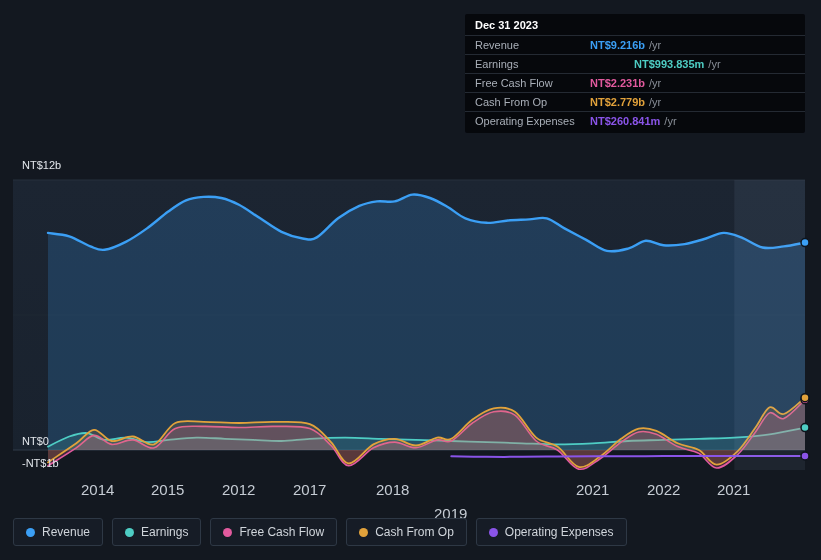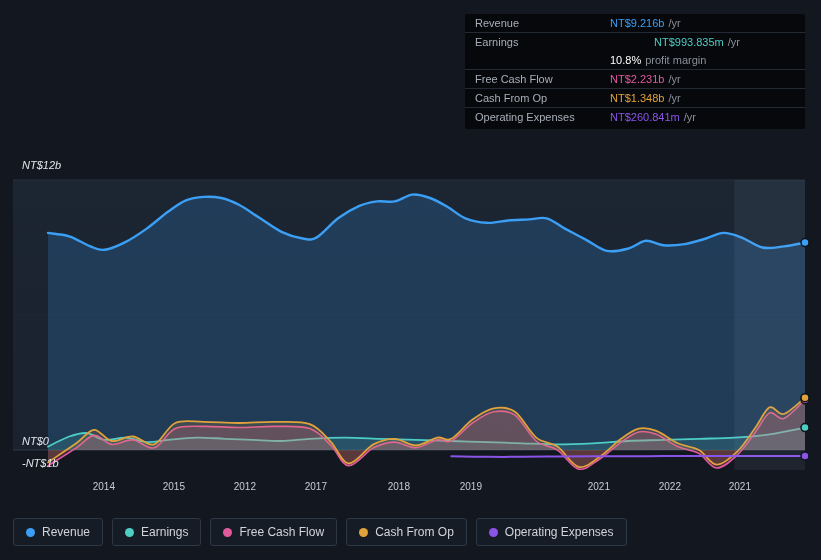--- a/index.html
+++ b/index.html
@@ -8,39 +8,39 @@
     background:#131820;
     font-family:"Liberation Sans",sans-serif;
     position:relative;overflow:hidden;
   }
   .page{position:absolute;inset:0;width:821px;height:560px;}
   .plot-bg{
     position:absolute;left:13px;top:180px;width:792px;height:270px;
     background:linear-gradient(180deg,#1c2532 0%,#19222e 100%);
   }
   #chart-svg{position:absolute;left:0;top:0;z-index:2;}
-  .ylab{position:absolute;left:22px;font-size:11px;color:#e3e7ec;z-index:3;font-style:italic;}
+  .ylab{position:absolute;left:22px;font-size:11px;color:#e3e7ec;z-index:3;}
   .ylab-top{top:159px;}
   .ylab-zero{top:435px;}
   .ylab-neg{top:457px;text-align:right;}
   .x-axis{position:absolute;top:481px;left:0;width:821px;height:14px;z-index:3;}
-  .x-tick{position:absolute;top:0;width:34px;text-align:right;font-size:10px;color:#c6ccd4;}
+  .x-tick{position:absolute;top:0;width:34px;text-align:left;font-size:15px;color:#c6ccd4;}
   
   .tooltip{
     position:absolute;left:465px;top:14px;width:340px;z-index:6;
     background:#06080c;border-radius:2px;padding-bottom:3px;
   }
   .tt-header{
     padding:5px 10px 4px 10px;font-size:11px;font-weight:bold;color:#ffffff;
     border-bottom:1px solid #242a33;
   }
   .tt-row{display:flex;align-items:center;height:18px;padding:0 10px;font-size:11px;}
   .tt-row.sep{border-top:1px solid #242a33;}
   .tt-label{flex:0 0 115px;color:#a9afb8;}
-  .tt-val{font-weight:normal;margin-left:20px;}
+  .tt-val{font-weight:bold;}
   .tt-suffix{color:#8a9099;margin-left:4px;}
   
   .legend{position:absolute;left:13px;top:518px;display:flex;gap:9px;z-index:5;}
   .legend-item{
     display:flex;align-items:center;gap:7px;
     padding:6px 12px;border:1px solid #2e3845;border-radius:3px;
     background:#161c26;font-size:12px;color:#d0d5db;cursor:pointer;white-space:nowrap;
   }
   .legend-dot{width:9px;height:9px;border-radius:50%;background:#888;}
 </style>
@@ -75,56 +75,52 @@
   <span class="ylab ylab-top">NT$12b</span>
   <span class="ylab ylab-zero">NT$0</span>
   <span class="ylab ylab-neg">-NT$1b</span>
 
   <div class="x-axis">
     <span class="x-tick" style="left: 81px;">2014</span>
     <span class="x-tick" style="left: 151px;">2015</span>
     <span class="x-tick" style="left: 222px;">2012</span>
     <span class="x-tick" style="left: 293px;">2017</span>
     <span class="x-tick" style="left: 364px; margin-left: 12px;">2018</span>
-    <span class="x-tick" style="left: 448px;">2019</span>
+    <span class="x-tick" style="left: 434px; margin-top: 24px;">2019</span>
     <span class="x-tick" style="left: 505px; margin-top: 44px;">2020</span>
     <span class="x-tick" style="left: 576px;">2021</span>
     <span class="x-tick" style="left: 647px;">2022</span>
     <span class="x-tick" style="left: 717px;">2021</span>
   </div>
 
   <div class="tooltip">
+    <div class="tt-header">Dec 31 2023</div>
 
     <div class="tt-row">
       <span class="tt-label">Revenue</span>
       <span class="tt-val" style="color: rgb(59, 159, 245);">NT$9.216b</span>
       <span class="tt-suffix">/yr</span>
     </div>
 
     <div class="tt-row sep">
       <span class="tt-label">Earnings</span>
       <span class="tt-val" style="color: rgb(78, 205, 196); padding-left: 44px;">NT$993.835m</span>
       <span class="tt-suffix">/yr</span>
     </div>
 
-    <div class="tt-row">
-      <span class="tt-label"></span>
-      <span class="tt-val" style="color: rgb(255, 255, 255);">10.8%</span>
-      <span class="tt-suffix">profit margin</span>
-    </div>
 
     <div class="tt-row sep">
       <span class="tt-label">Free Cash Flow</span>
       <span class="tt-val" style="color: rgb(226, 90, 158);">NT$2.231b</span>
       <span class="tt-suffix">/yr</span>
     </div>
 
     <div class="tt-row sep">
       <span class="tt-label">Cash From Op</span>
-      <span class="tt-val" style="color: rgb(226, 162, 59);">NT$1.348b</span>
+      <span class="tt-val" style="color: rgb(226, 162, 59);">NT$2.779b</span>
       <span class="tt-suffix">/yr</span>
     </div>
 
     <div class="tt-row sep">
       <span class="tt-label">Operating Expenses</span>
       <span class="tt-val" style="color: rgb(138, 84, 232); text-align: right;">NT$260.841m</span>
       <span class="tt-suffix">/yr</span>
     </div>
   </div>
 

